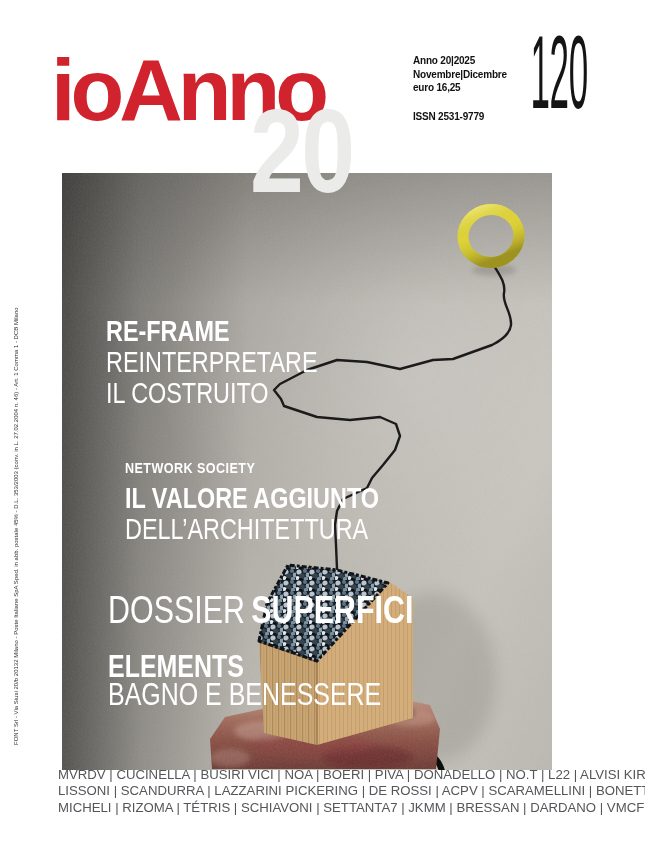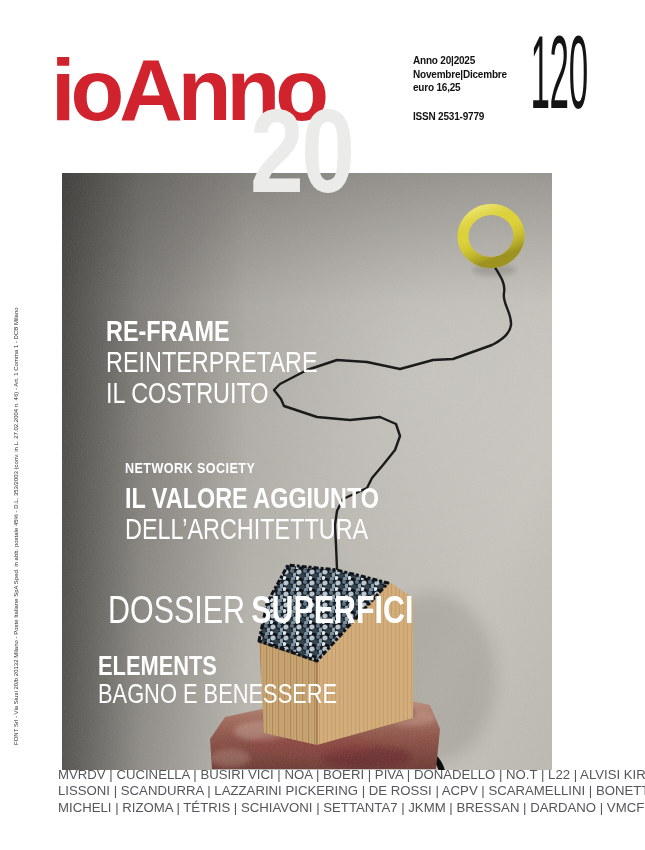--- a/index.html
+++ b/index.html
@@ -41,21 +41,21 @@
   .fs-big{font-size:30px;line-height:31px;}
   .w700{font-weight:700;}
   .w400{font-weight:400;}
   .b1{left:44px;top:142px;}
   .b2{left:63px;top:286px;}
   .b2 .kicker{font-size:15px;line-height:18px;font-weight:700;transform:scaleX(.84);letter-spacing:.5px;}
   .b2 .title{margin-top:5px;}
   .b3{left:46px;top:421px;font-size:39px;line-height:32px;}
   .b3 .lbl{font-weight:400;margin-right:8px;}
   .b3 .ttl{font-weight:700;}
-  .b4{left:36px;top:479px;font-size:28px;line-height:28px;}
+  .b4{left:46px;top:479px;font-size:32px;line-height:28px;}
 
   
   .contributors{position:absolute;left:58px;top:767px;width:549px;font-size:13.2px;
         line-height:16.4px;color:#55565a;}
   .contributors div{text-align:justify;text-align-last:justify;white-space:nowrap;}
 </style>
 </head>
 <body>
 
 <div class="page">

